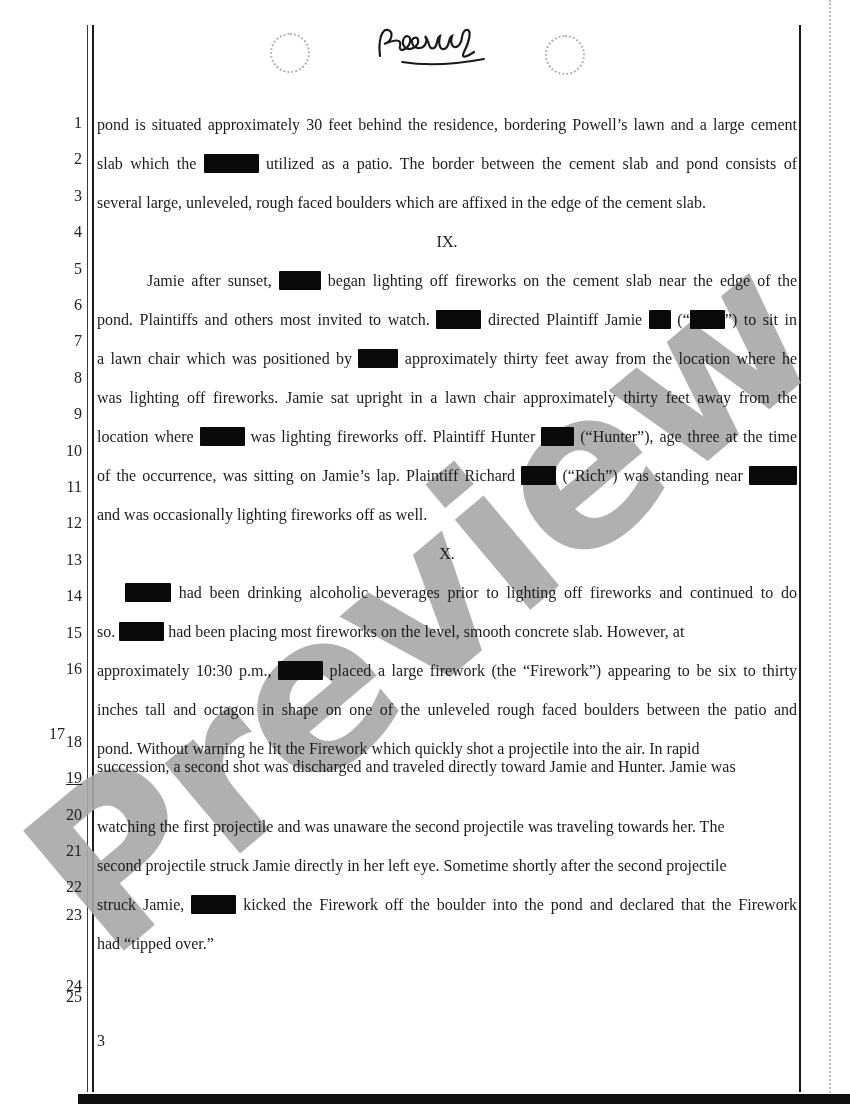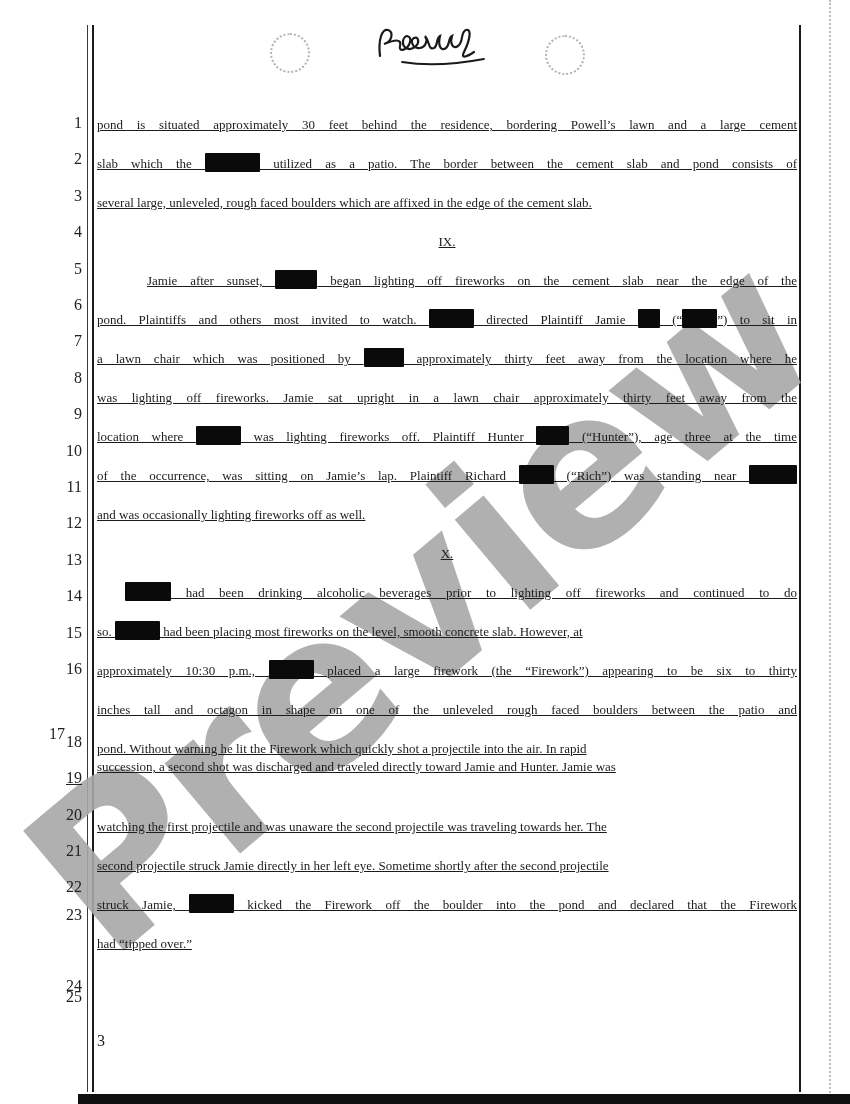--- a/index.html
+++ b/index.html
@@ -37,22 +37,22 @@
     opacity:.9;
   }
   
   .lnum{
     position:absolute;width:50px;left:32px;
     text-align:right;font-size:16px;color:#222;z-index:3;
   }
   
   .bline{
     position:absolute;left:97px;width:700px;height:24px;
-    font-size:13px;line-height:22px;z-index:3;
-    white-space:normal;overflow:visible;text-decoration:underline;
+    font-size:16px;line-height:22px;z-index:3;
+    white-space:normal;overflow:visible;
   }
   .bline.j{text-align:justify;text-align-last:justify;}
   .bline.center{text-align:center;text-align-last:center;}
   .bline.ind{text-indent:50px;}
   .bline.ind2{text-indent:28px;}
   .redact{
     display:inline-block;height:19px;vertical-align:-4px;
     background:#0a0a0a;border-radius:1px;
   }
   

